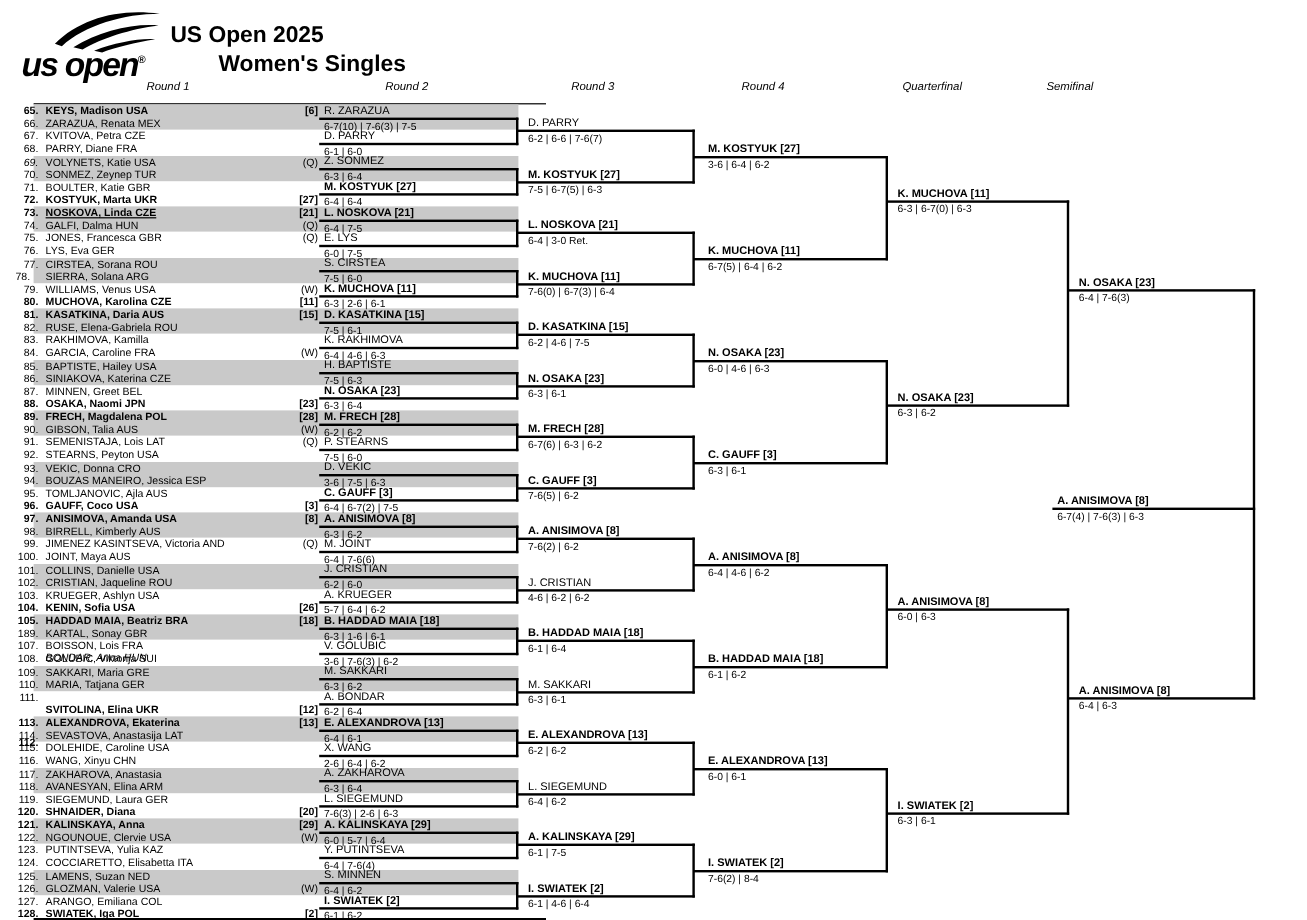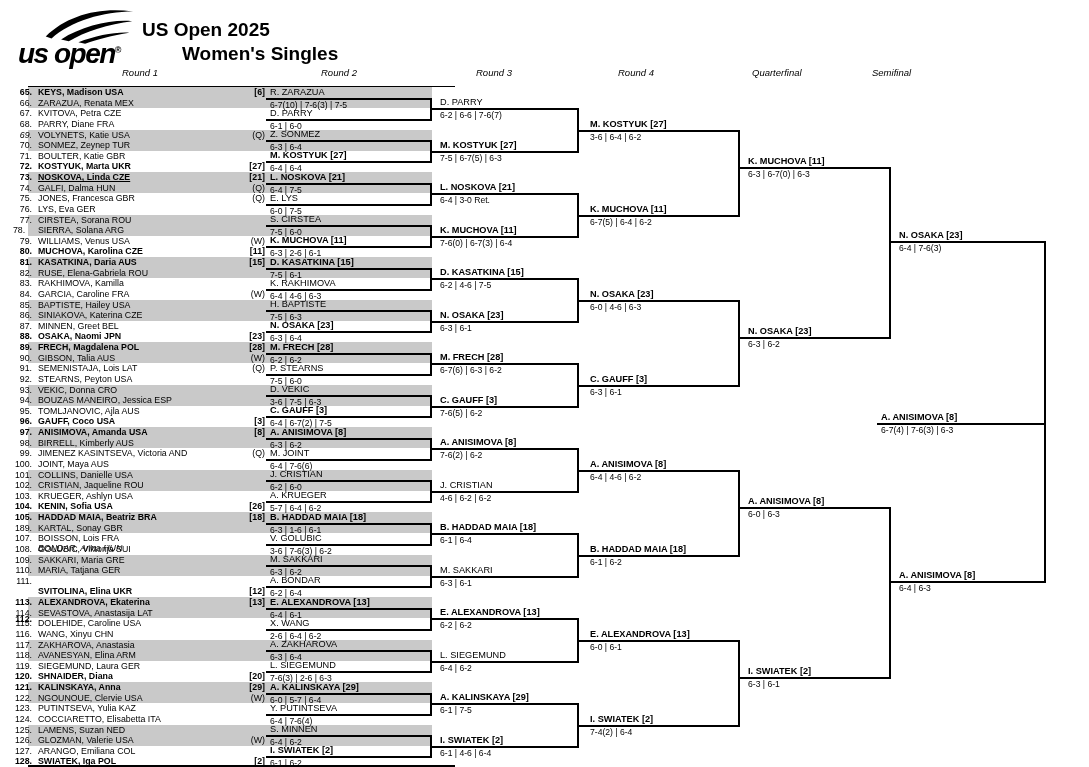--- a/index.html
+++ b/index.html
@@ -385,21 +385,21 @@
       <div class="bname bold" style="left: 590px; top: 458.5px;">A. ANISIMOVA [8]</div>
       <div class="bscore" style="left: 590px; top: 471.5px;">6-4 | 4-6 | 6-2</div>
       <div class="hline" style="left: 578px; top: 554.5px; width: 162px;"></div>
       <div class="bname bold" style="left: 590px; top: 543.5px;">B. HADDAD MAIA [18]</div>
       <div class="bscore" style="left: 590px; top: 556.5px;">6-1 | 6-2</div>
       <div class="hline" style="left: 578px; top: 639.5px; width: 162px;"></div>
       <div class="bname bold" style="left: 590px; top: 628.5px;">E. ALEXANDROVA [13]</div>
       <div class="bscore" style="left: 590px; top: 641.5px;">6-0 | 6-1</div>
       <div class="hline" style="left: 578px; top: 724.5px; width: 162px;"></div>
       <div class="bname bold" style="left: 590px; top: 713.5px;">I. SWIATEK [2]</div>
-      <div class="bscore" style="left: 590px; top: 726.5px;">7-4(2) | 6-4</div>
+      <div class="bscore" style="left: 590px; top: 726.5px;">7-6(2) | 8-4</div>
       <div class="hline" style="left: 739px; top: 166.688px; width: 152px;"></div>
       <div class="bname bold" style="left: 748px; top: 155.688px;">K. MUCHOVA [11]</div>
       <div class="bscore" style="left: 748px; top: 168.688px;">6-3 | 6-7(0) | 6-3</div>
       <div class="hline" style="left: 739px; top: 336.688px; width: 152px;"></div>
       <div class="bname bold" style="left: 748px; top: 325.688px;">N. OSAKA [23]</div>
       <div class="bscore" style="left: 748px; top: 338.688px;">6-3 | 6-2</div>
       <div class="hline" style="left: 739px; top: 506.688px; width: 152px;"></div>
       <div class="bname bold" style="left: 748px; top: 495.688px;">A. ANISIMOVA [8]</div>
       <div class="bscore" style="left: 748px; top: 508.688px;">6-0 | 6-3</div>
       <div class="hline" style="left: 739px; top: 676.688px; width: 152px;"></div>

